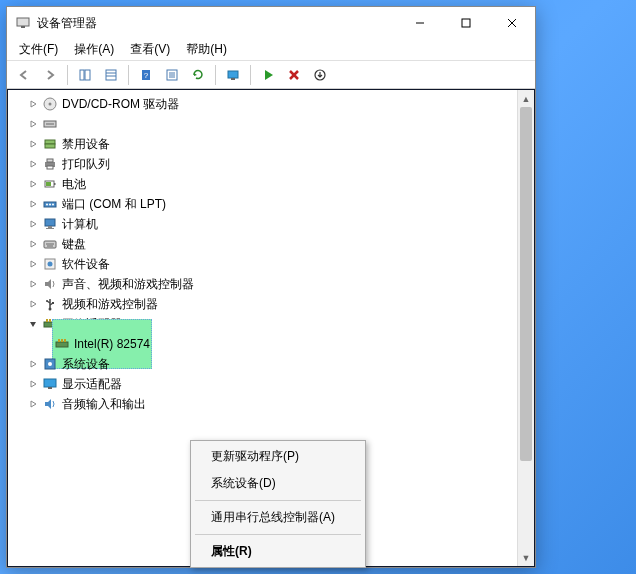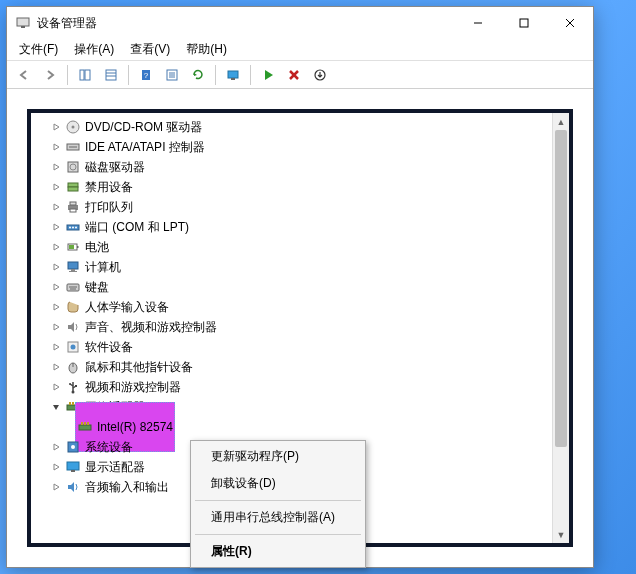--- a/index.html
+++ b/index.html
@@ -10,21 +10,21 @@
     background: linear-gradient(135deg, #4a9eff 0%, #5ba8ff 50%, #3d8ce8 100%);
     width: 636px;
     height: 574px;
     overflow: hidden;
     position: relative;
   }
   .window {
     position: absolute;
     left: 6px;
     top: 6px;
-    width: 588px;
+    width: 530px;
     height: 562px;
     background: #ffffff;
     border: 1px solid #888;
     box-shadow: 0 4px 20px rgba(0,0,0,0.3);
     display: flex;
     flex-direction: column;
   }
   .titlebar {
     height: 32px;
     display: flex;
@@ -63,22 +63,22 @@
     border-bottom: 1px solid #d0d0d0;
   }
   .tbtn {
     width: 24px; height: 24px;
     display: flex; align-items: center; justify-content: center;
     margin: 0 1px;
   }
   .tsep { width: 1px; height: 20px; background: #ccc; margin: 0 4px; }
   .tree-container {
     flex: 1;
-    margin: 20px;
-    border: 4px solid #0f172a;
+    margin: 0;
+    border: 1px solid #0f172a;
     overflow: hidden;
     position: relative;
     background: #fff;
   }
   .tree {
     padding: 4px 0;
     position: relative;
   }
   .tree-row {
     height: 20px;
@@ -96,21 +96,21 @@
     font-size: 10px;
   }
   .node-icon {
     width: 16px; height: 16px;
     margin-right: 4px;
     display: inline-flex; align-items: center; justify-content: center;
     flex-shrink: 0;
   }
   .node-label { font-size: 12px; }
   .tree-row.selected .node-label-wrap {
-    background: #d946ef;
+    background: #86efac;
     border: 1px dotted #66a3e0;
     padding: 16px 1px;
   }
   .node-label-wrap { display:inline-flex; align-items:center; }
   .context-menu {
     position: absolute;
     left: 190px;
     top: 440px;
     width: 176px;
     background: #f5f5f5;
@@ -270,35 +270,20 @@
             <svg width="10" height="10">
               <path d="M3 2 L8 5 L3 8 Z" fill="none" stroke="#888"></path>
             </svg>
           </span>
           <span class="node-icon">
             <svg width="16" height="16" viewBox="0 0 16 16">
               <rect x="2" y="5" width="12" height="6" fill="#d0d0d0" stroke="#666"></rect>
               <line x1="4" y1="8" x2="12" y2="8" stroke="#666"></line>
             </svg>
           </span>
-          <span class="node-label">IDE ATA/ATAPI 控制器</span>
-        </div>
-        <div class="tree-row">
-          <span class="expander">
-            <svg width="10" height="10">
-              <path d="M3 2 L8 5 L3 8 Z" fill="none" stroke="#888"></path>
-            </svg>
-          </span>
-          <span class="node-icon">
-            <svg width="16" height="16" viewBox="0 0 16 16">
-              <rect x="3" y="3" width="10" height="10" fill="#d8d8d8" stroke="#666"></rect>
-              <circle cx="8" cy="8" r="3" fill="none" stroke="#888"></circle>
-            </svg>
-          </span>
-          <span class="node-label">磁盘驱动器</span>
         </div>
         <div class="tree-row">
           <span class="expander">
             <svg width="10" height="10">
               <path d="M3 2 L8 5 L3 8 Z" fill="none" stroke="#888"></path>
             </svg>
           </span>
           <span class="node-icon">
             <svg width="16" height="16" viewBox="0 0 16 16">
               <rect x="3" y="4" width="10" height="4" fill="#8cc068" stroke="#4a7030"></rect>
@@ -314,20 +299,35 @@
             </svg>
           </span>
           <span class="node-icon">
             <svg width="16" height="16" viewBox="0 0 16 16">
               <rect x="3" y="6" width="10" height="5" fill="#888"></rect>
               <rect x="5" y="3" width="6" height="3" fill="#ddd" stroke="#666"></rect>
               <rect x="5" y="10" width="6" height="3" fill="#fff" stroke="#666"></rect>
             </svg>
           </span>
           <span class="node-label">打印队列</span>
+        </div>
+        <div class="tree-row">
+          <span class="expander">
+            <svg width="10" height="10">
+              <path d="M3 2 L8 5 L3 8 Z" fill="none" stroke="#888"></path>
+            </svg>
+          </span>
+          <span class="node-icon">
+            <svg width="16" height="16" viewBox="0 0 16 16">
+              <rect x="3" y="5" width="9" height="6" fill="#fff" stroke="#666"></rect>
+              <rect x="12" y="7" width="1.5" height="2" fill="#666"></rect>
+              <rect x="4" y="6" width="5" height="4" fill="#6aaa40"></rect>
+            </svg>
+          </span>
+          <span class="node-label">电池</span>
         </div>
         <div class="tree-row">
           <span class="expander">
             <svg width="10" height="10">
               <path d="M3 2 L8 5 L3 8 Z" fill="none" stroke="#888"></path>
             </svg>
           </span>
           <span class="node-icon">
             <svg width="16" height="16" viewBox="0 0 16 16">
               <rect x="2" y="6" width="12" height="5" fill="#4a8cc8" stroke="#2a5a88"></rect>
@@ -339,35 +339,20 @@
           <span class="node-label">端口 (COM 和 LPT)</span>
         </div>
         <div class="tree-row">
           <span class="expander">
             <svg width="10" height="10">
               <path d="M3 2 L8 5 L3 8 Z" fill="none" stroke="#888"></path>
             </svg>
           </span>
           <span class="node-icon">
             <svg width="16" height="16" viewBox="0 0 16 16">
-              <rect x="3" y="5" width="9" height="6" fill="#fff" stroke="#666"></rect>
-              <rect x="12" y="7" width="1.5" height="2" fill="#666"></rect>
-              <rect x="4" y="6" width="5" height="4" fill="#6aaa40"></rect>
-            </svg>
-          </span>
-          <span class="node-label">电池</span>
-        </div>
-        <div class="tree-row">
-          <span class="expander">
-            <svg width="10" height="10">
-              <path d="M3 2 L8 5 L3 8 Z" fill="none" stroke="#888"></path>
-            </svg>
-          </span>
-          <span class="node-icon">
-            <svg width="16" height="16" viewBox="0 0 16 16">
               <rect x="3" y="3" width="10" height="7" fill="#4a8cc8" stroke="#2a5a88"></rect>
               <rect x="6" y="10" width="4" height="2" fill="#888"></rect>
               <rect x="4" y="12" width="8" height="1" fill="#888"></rect>
             </svg>
           </span>
           <span class="node-label">计算机</span>
         </div>
         <div class="tree-row">
           <span class="expander">
             <svg width="10" height="10">
@@ -384,66 +369,39 @@
           <span class="node-label">键盘</span>
         </div>
         <div class="tree-row">
           <span class="expander">
             <svg width="10" height="10">
               <path d="M3 2 L8 5 L3 8 Z" fill="none" stroke="#888"></path>
             </svg>
           </span>
           <span class="node-icon">
             <svg width="16" height="16" viewBox="0 0 16 16">
-              <path d="M5 3 Q3 3 3 6 L3 10 Q3 13 6 13 L10 13 Q13 13 13 10 L13 6" fill="#d8c090" stroke="#a08050"></path>
-            </svg>
-          </span>
-          <span class="node-label">人体学输入设备</span>
+              <rect x="3" y="3" width="10" height="10" fill="#f0f0f0" stroke="#888"></rect>
+              <circle cx="8" cy="8" r="2.5" fill="#4a8cc8"></circle>
+            </svg>
+          </span>
+          <span class="node-label">软件设备</span>
         </div>
         <div class="tree-row">
           <span class="expander">
             <svg width="10" height="10">
               <path d="M3 2 L8 5 L3 8 Z" fill="none" stroke="#888"></path>
             </svg>
           </span>
           <span class="node-icon">
             <svg width="16" height="16" viewBox="0 0 16 16">
               <path d="M3 6 L6 6 L9 3 L9 13 L6 10 L3 10 Z" fill="#888"></path>
               <path d="M11 5 Q13 8 11 11" fill="none" stroke="#888"></path>
             </svg>
           </span>
           <span class="node-label">声音、视频和游戏控制器</span>
-        </div>
-        <div class="tree-row">
-          <span class="expander">
-            <svg width="10" height="10">
-              <path d="M3 2 L8 5 L3 8 Z" fill="none" stroke="#888"></path>
-            </svg>
-          </span>
-          <span class="node-icon">
-            <svg width="16" height="16" viewBox="0 0 16 16">
-              <rect x="3" y="3" width="10" height="10" fill="#f0f0f0" stroke="#888"></rect>
-              <circle cx="8" cy="8" r="2.5" fill="#4a8cc8"></circle>
-            </svg>
-          </span>
-          <span class="node-label">软件设备</span>
-        </div>
-        <div class="tree-row">
-          <span class="expander">
-            <svg width="10" height="10">
-              <path d="M3 2 L8 5 L3 8 Z" fill="none" stroke="#888"></path>
-            </svg>
-          </span>
-          <span class="node-icon">
-            <svg width="16" height="16" viewBox="0 0 16 16">
-              <ellipse cx="8" cy="9" rx="4" ry="5" fill="#d0d0d0" stroke="#666"></ellipse>
-              <line x1="8" y1="4" x2="8" y2="8" stroke="#666"></line>
-            </svg>
-          </span>
-          <span class="node-label">鼠标和其他指针设备</span>
         </div>
         <div class="tree-row">
           <span class="expander">
             <svg width="10" height="10">
               <path d="M3 2 L8 5 L3 8 Z" fill="none" stroke="#888"></path>
             </svg>
           </span>
           <span class="node-icon">
             <svg width="16" height="16" viewBox="0 0 16 16">
               <circle cx="8" cy="13" r="1.5" fill="#444"></circle>
@@ -532,18 +490,18 @@
       <div class="sb-track">
           <div class="sb-thumb"></div>
         </div>
       <div class="sb-btn">▼</div>
     </div>
   </div>
 </div>
 
 <div class="context-menu">
   <div class="cm-item">更新驱动程序(P)</div>
-  <div class="cm-item">卸载设备(D)</div>
+  <div class="cm-item">系统设备(D)</div>
   <div class="cm-sep"></div>
   <div class="cm-item">通用串行总线控制器(A)</div>
   <div class="cm-sep"></div>
   <div class="cm-item bold">属性(R)</div>
 </div>
 
 </body></html>

